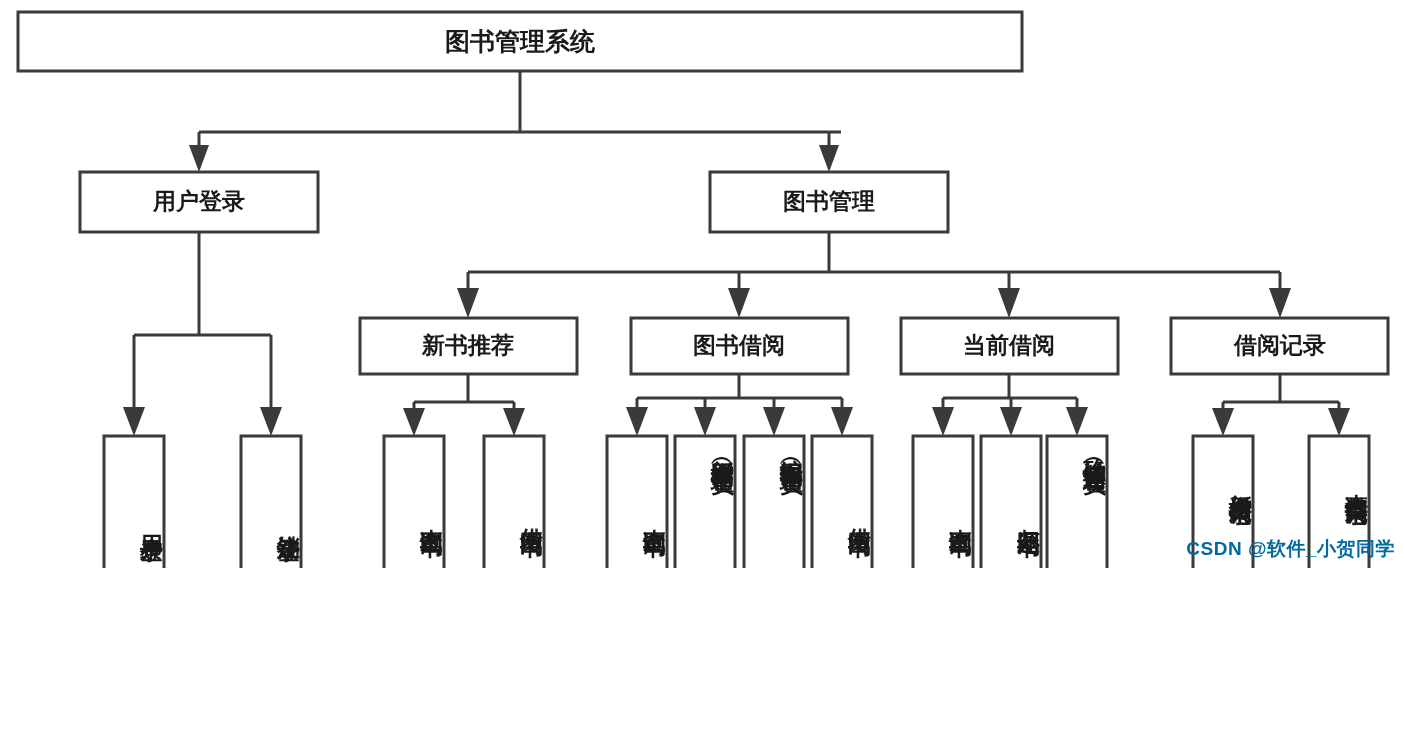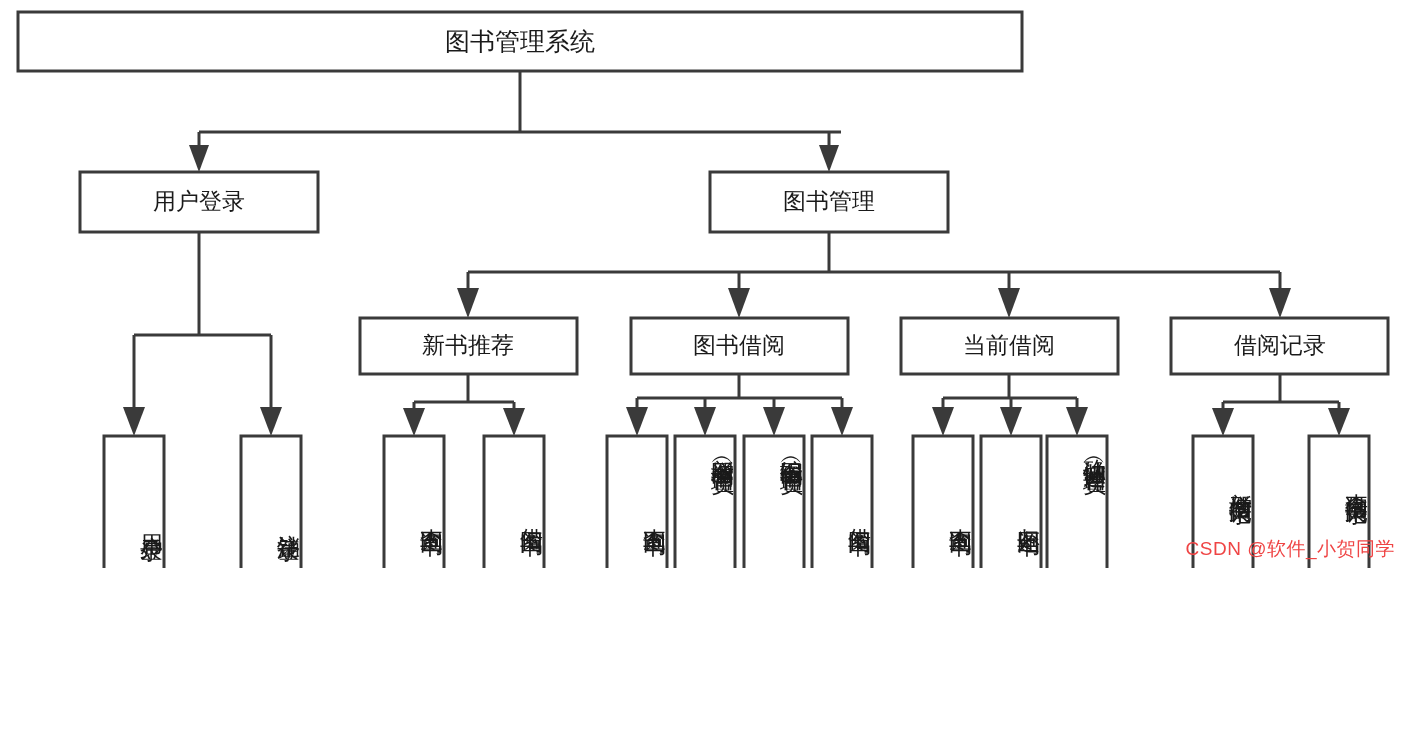--- a/index.html
+++ b/index.html
@@ -9,20 +9,21 @@
   }
   body {
     font-family: "Liberation Sans", "DejaVu Sans", sans-serif;
   }
   #diagram-root {
     position: relative;
     width: 1405px;
     height: 568px;
     background: #ffffff;
     overflow: hidden;
+    font-weight: bold;
   }
   svg.flow {
     position: absolute;
     left: 0;
     top: 0;
     width: 1405px;
     height: 747px;
   }
   .node-box {
     fill: #ffffff;
@@ -67,21 +68,21 @@
     white-space: nowrap;
     pointer-events: none;
     text-align: center;
   }
   .watermark {
     position: absolute;
     right: 10px;
     bottom: 6px;
     font-family: "Liberation Sans", "DejaVu Sans", sans-serif;
     font-size: 19px;
-    color: #ef4444;
+    color: #0369a1;
     letter-spacing: 0.5px;
     white-space: nowrap;
   }
 </style>
 </head>
 <body>
 
 <div id="diagram-root">
 
   <svg class="flow" viewBox="0 0 1405 747">

